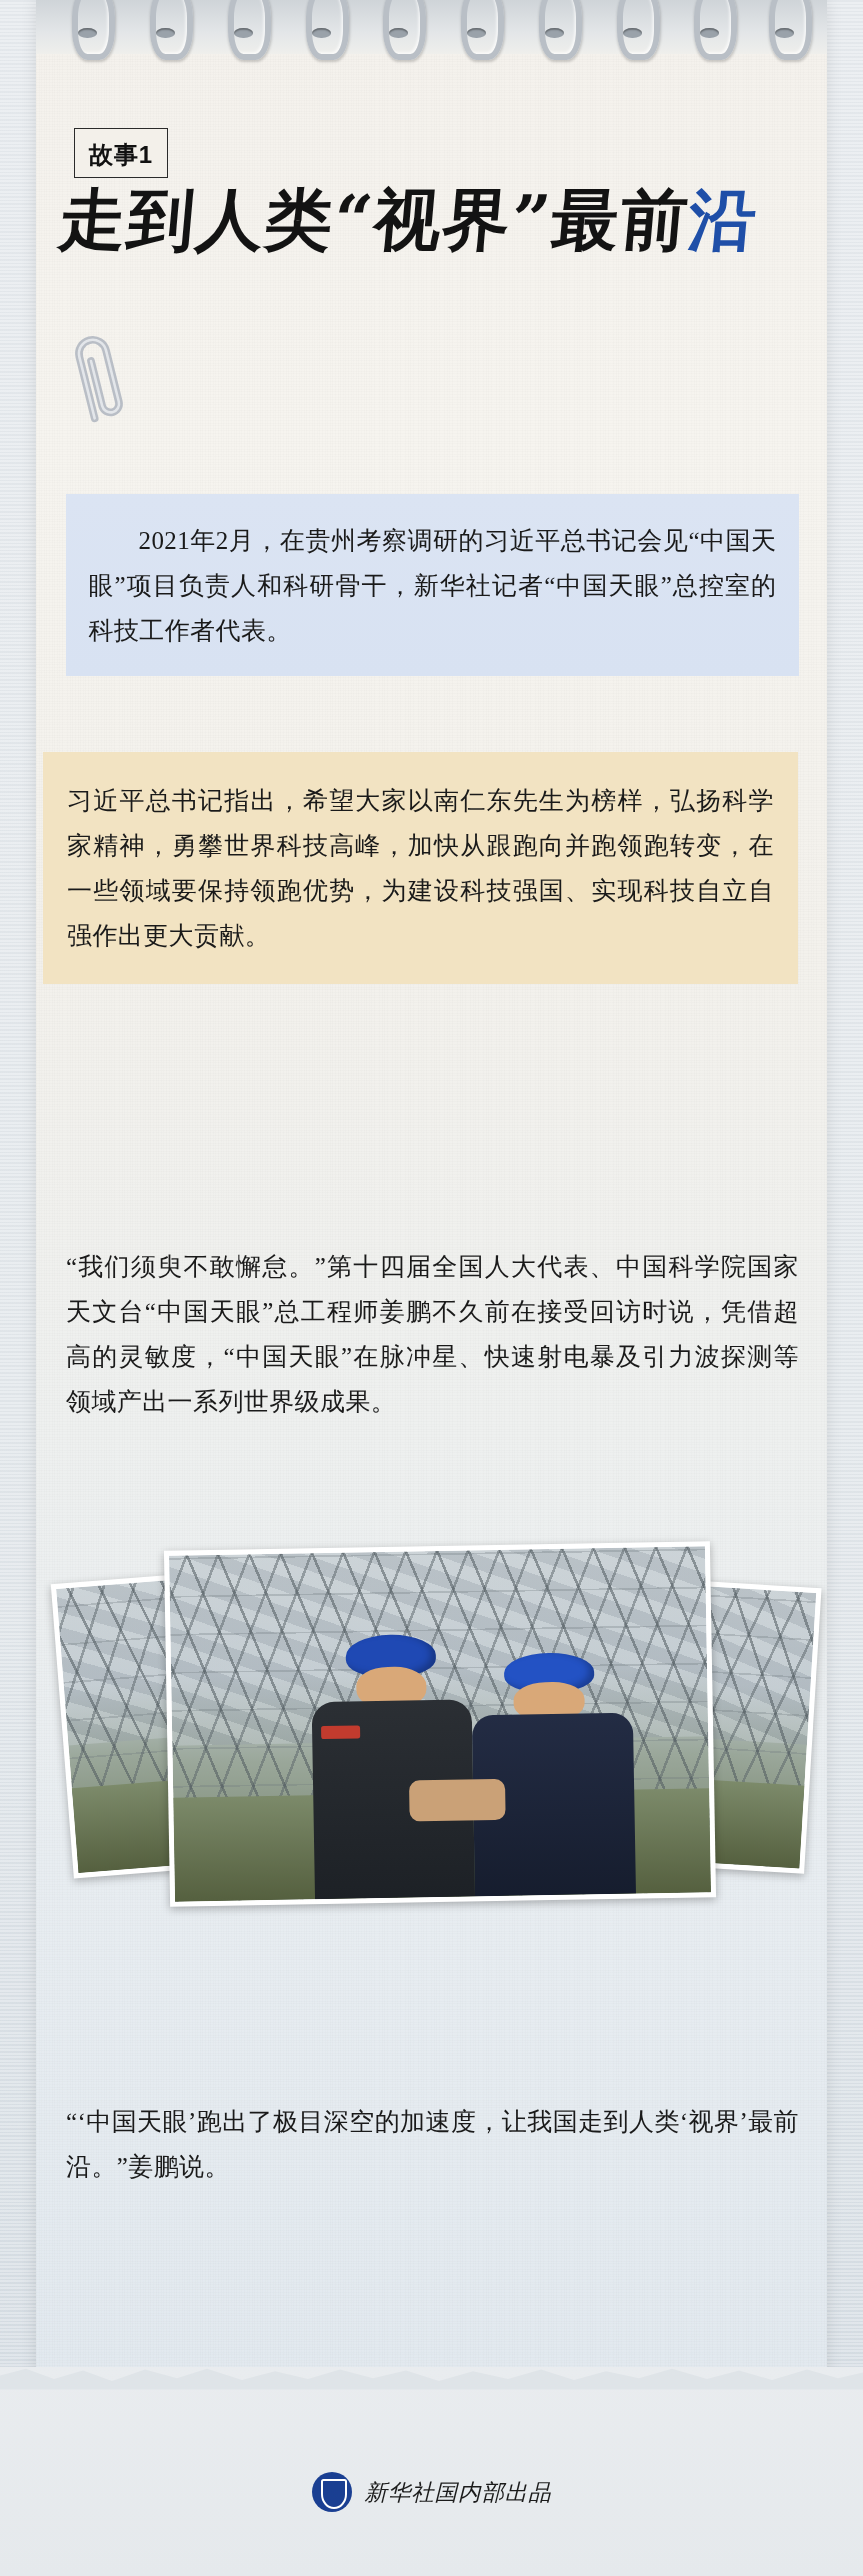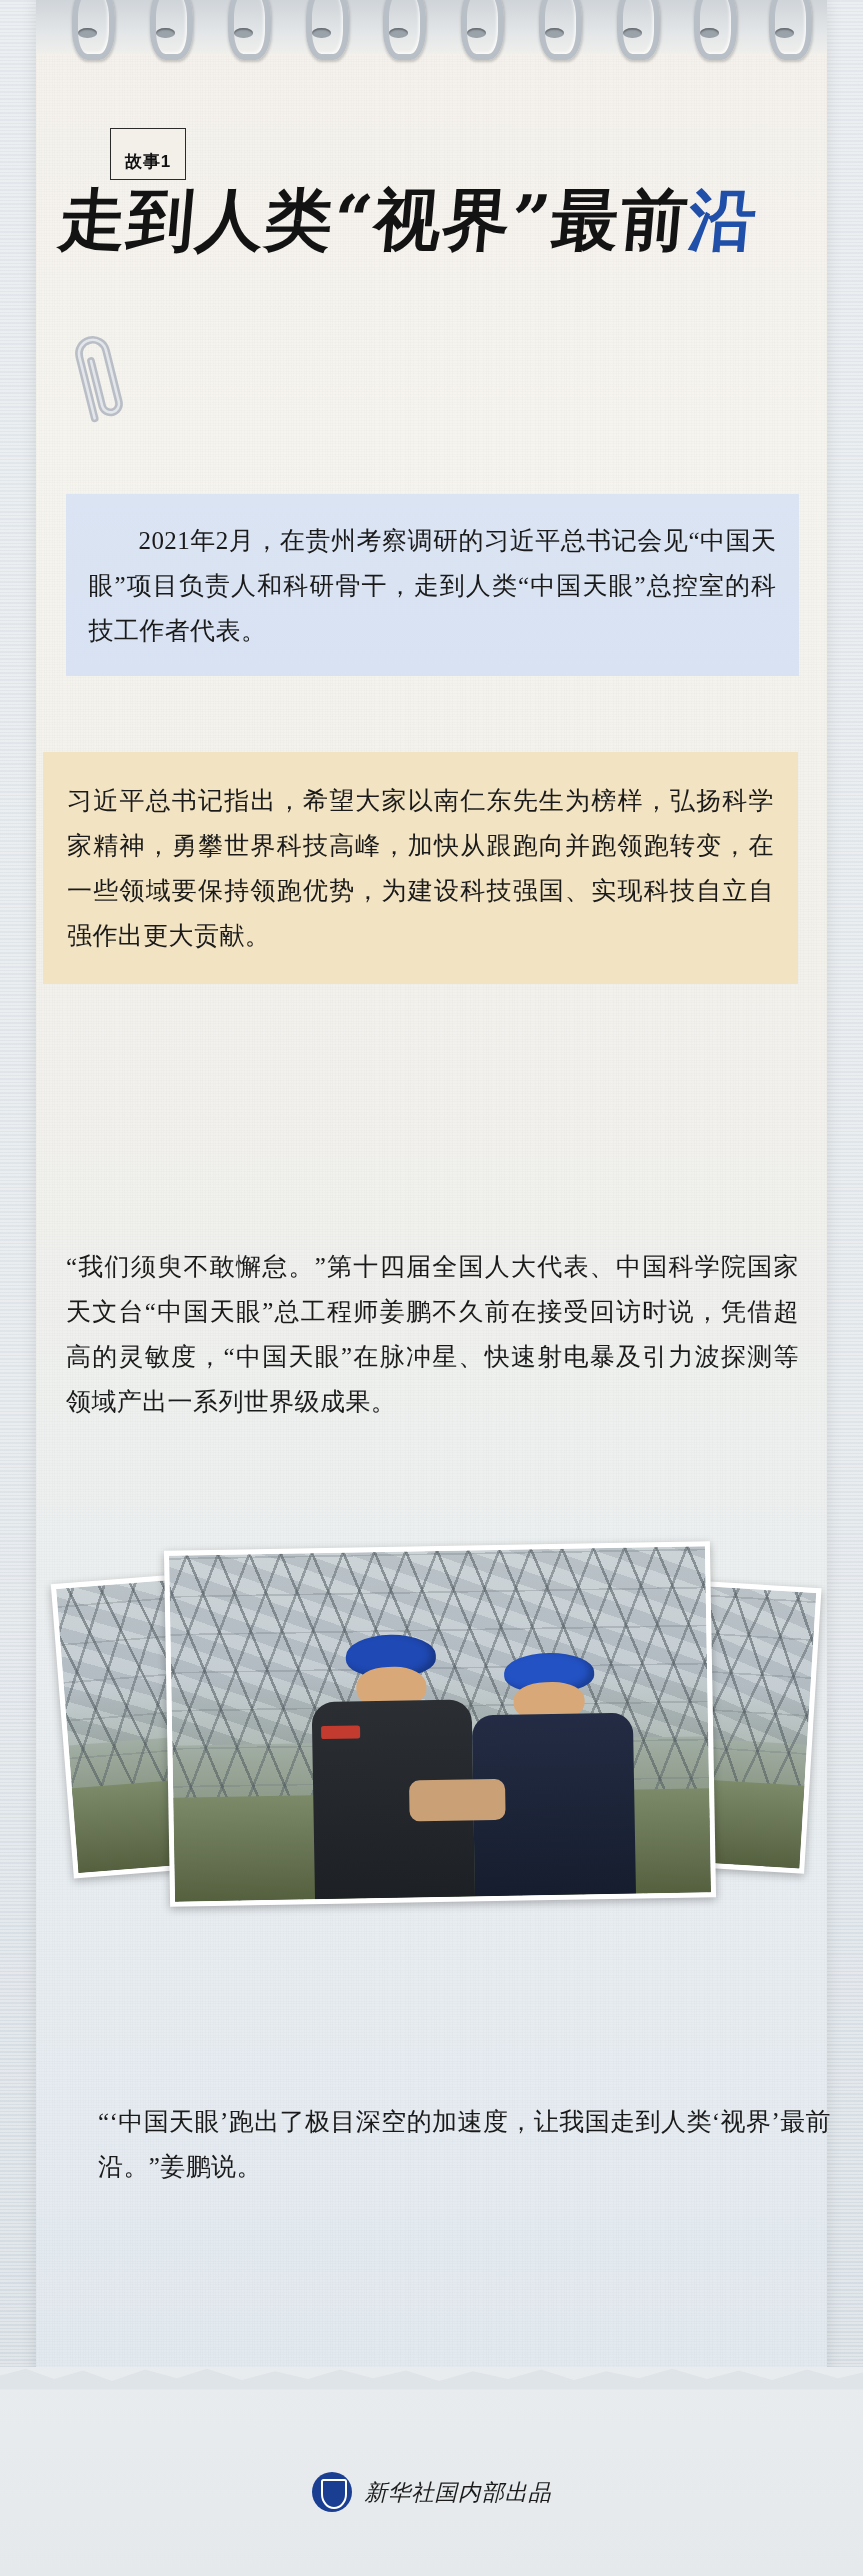--- a/index.html
+++ b/index.html
@@ -82,29 +82,28 @@
     border-radius: 50%;
     background: #9aa2aa;
     box-shadow: inset 0 1.7px 1.7px rgba(0,0,0,0.35);
   }
 
   
   .story-tag {
     position: absolute;
     left: 74px;
     top: 128px;
-    padding: 21px 14px 6px 14px;
+    padding: 10px 14px 6px 14px;
     border: 1.7px solid #2a2a2a;
     background: #f3f0ea;
-    font-size: 17px;
+    font-size: 24px;
     letter-spacing: 0.9px;
     color: #111;
     font-family: "Liberation Sans", sans-serif;
     font-weight: bold;
-    margin-left: 36px;
   }
 
   
   .headline {
     position: absolute;
     left: 59px;
     top: 173px;
     width: 743px;
     height: 95px;
     font-size: 67px;
@@ -159,21 +158,20 @@
   }
   .block-plain {
     left: 66px;
     top: 1244px;
     width: 733px;
   }
   .block-quote {
     left: 66px;
     top: 2099px;
     width: 733px;
-    margin-left: 32px;
   }
 
   
   .photos {
     position: absolute;
     left: 62px;
     top: 1546px;
     width: 743px;
     height: 406px;
   }
@@ -381,21 +379,21 @@
 
   <div class="headline"><span>走到人类“视界”最前</span><span class="blue">沿</span></div>
 
   <div class="clip">
     <svg width="60" height="95" viewBox="0 0 70 110">
       <path d="M20 104 L20 30 a16 16 0 0 1 32 0 L52 92 a10 10 0 0 1 -20 0 L32 38" fill="none" stroke="#b9bec6" stroke-width="9" stroke-linecap="round"></path>
       <path d="M20 104 L20 30 a16 16 0 0 1 32 0 L52 92 a10 10 0 0 1 -20 0 L32 38" fill="none" stroke="#e3e6ea" stroke-width="3" stroke-linecap="round"></path>
     </svg>
   </div>
 
-  <div class="para block-blue">2021年2月，在贵州考察调研的习近平总书记会见“中国天眼”项目负责人和科研骨干，走到人类“中国天眼”总控室的科技工作者代表。</div>
+  <div class="para block-blue">2021年2月，在贵州考察调研的习近平总书记会见“中国天眼”项目负责人和科研骨干，新华社记者“中国天眼”总控室的科技工作者代表。</div>
 
   <div class="para block-plain">“我们须臾不敢懈怠。”第十四届全国人大代表、中国科学院国家天文台“中国天眼”总工程师姜鹏不久前在接受回访时说，凭借超高的灵敏度，“中国天眼”在脉冲星、快速射电暴及引力波探测等领域产出一系列世界级成果。</div>
 
   <div class="para block-cream">习近平总书记指出，希望大家以南仁东先生为榜样，弘扬科学家精神，勇攀世界科技高峰，加快从跟跑向并跑领跑转变，在一些领域要保持领跑优势，为建设科技强国、实现科技自立自强作出更大贡献。</div>
 
   <div class="photos">
     <div class="photo ph-left">
       <div class="inner">
         <div class="sky"></div>
           <div class="dish-panels"></div>

